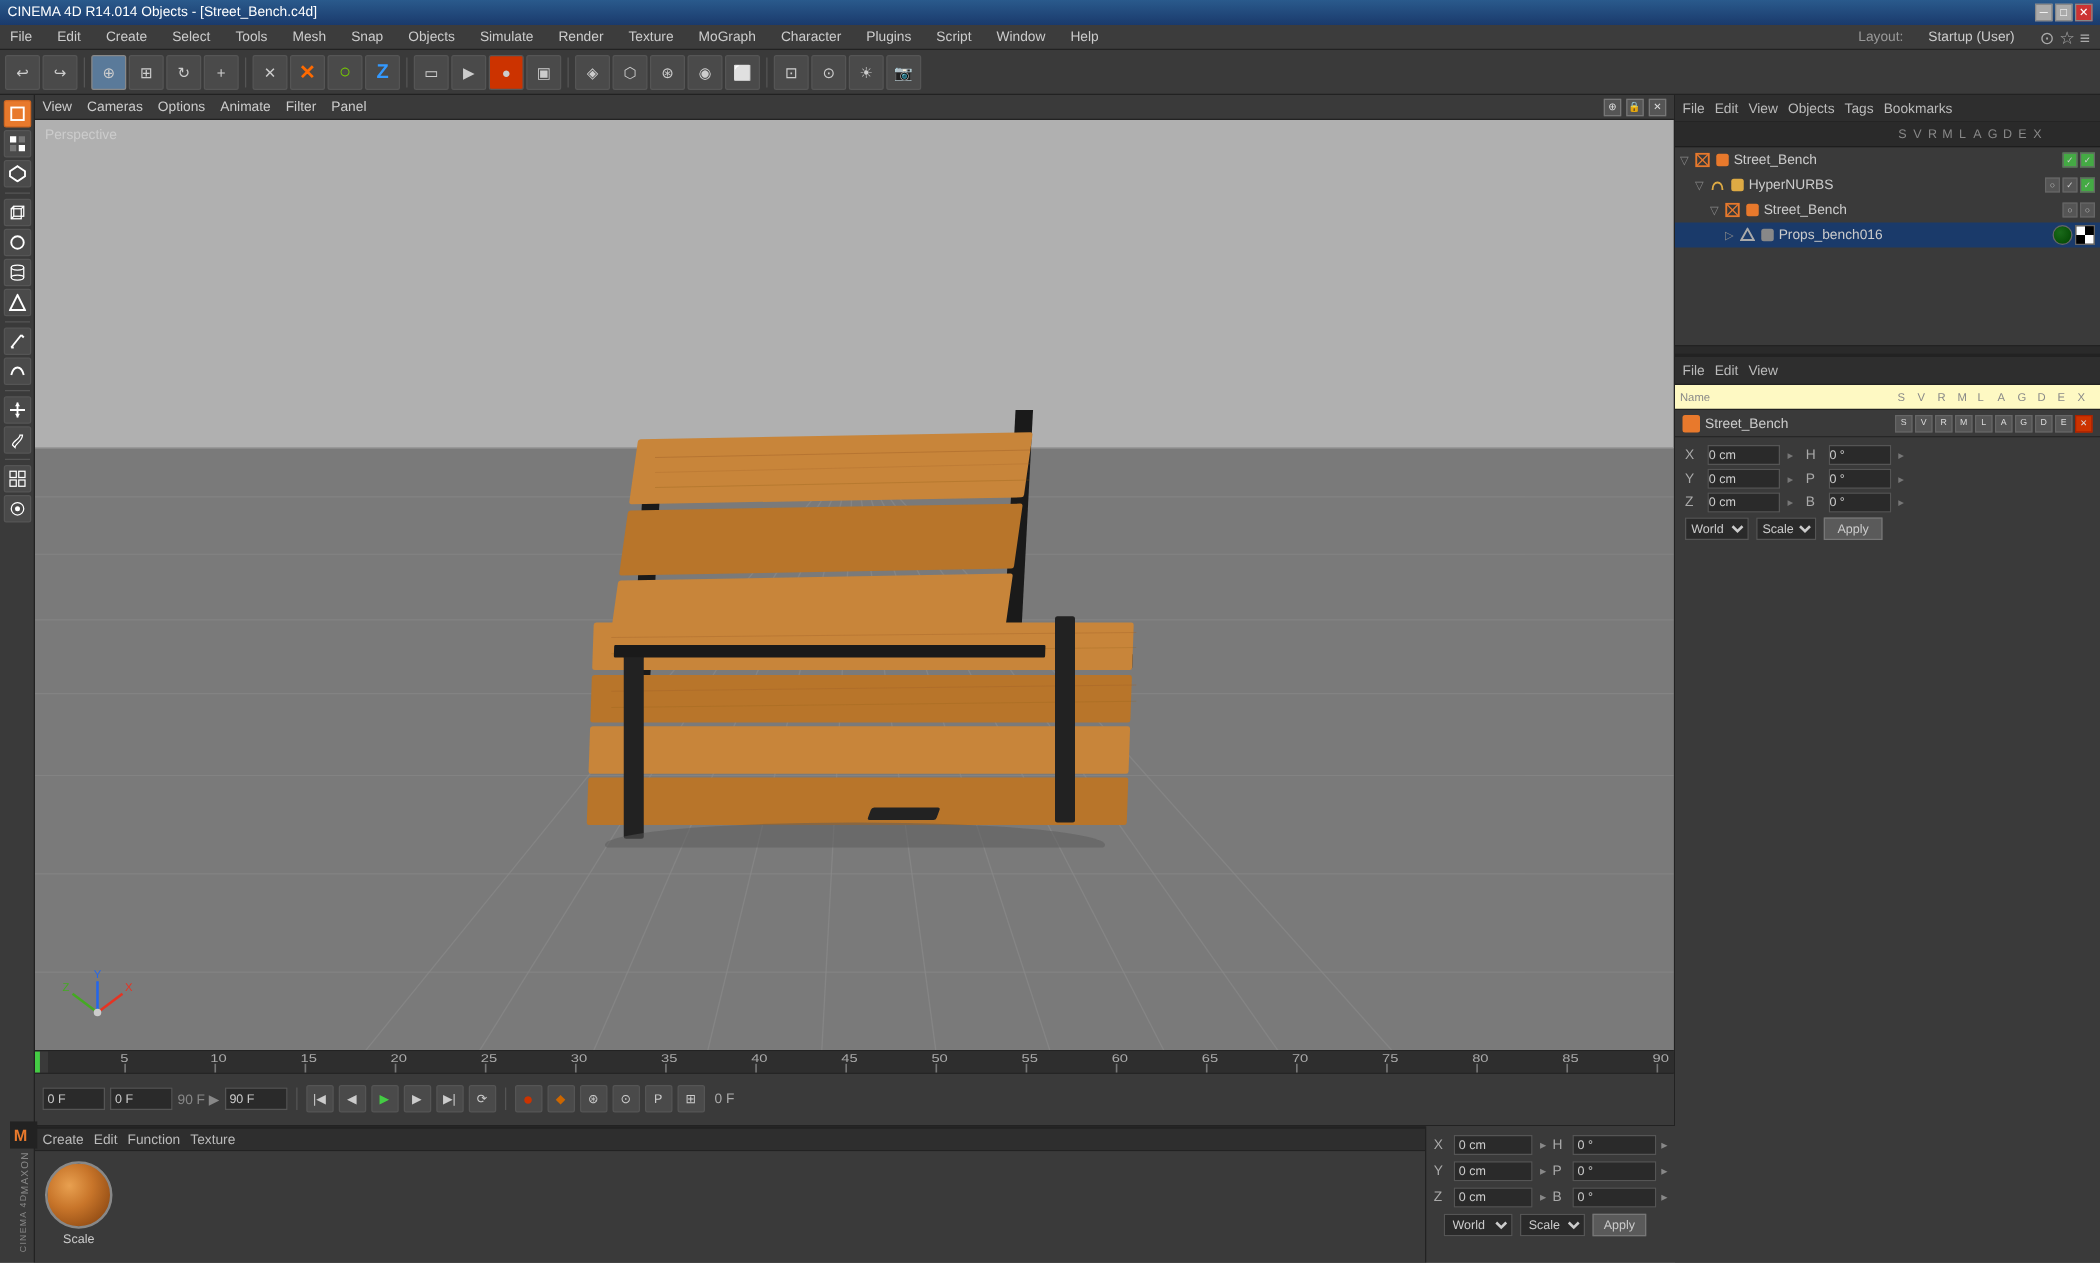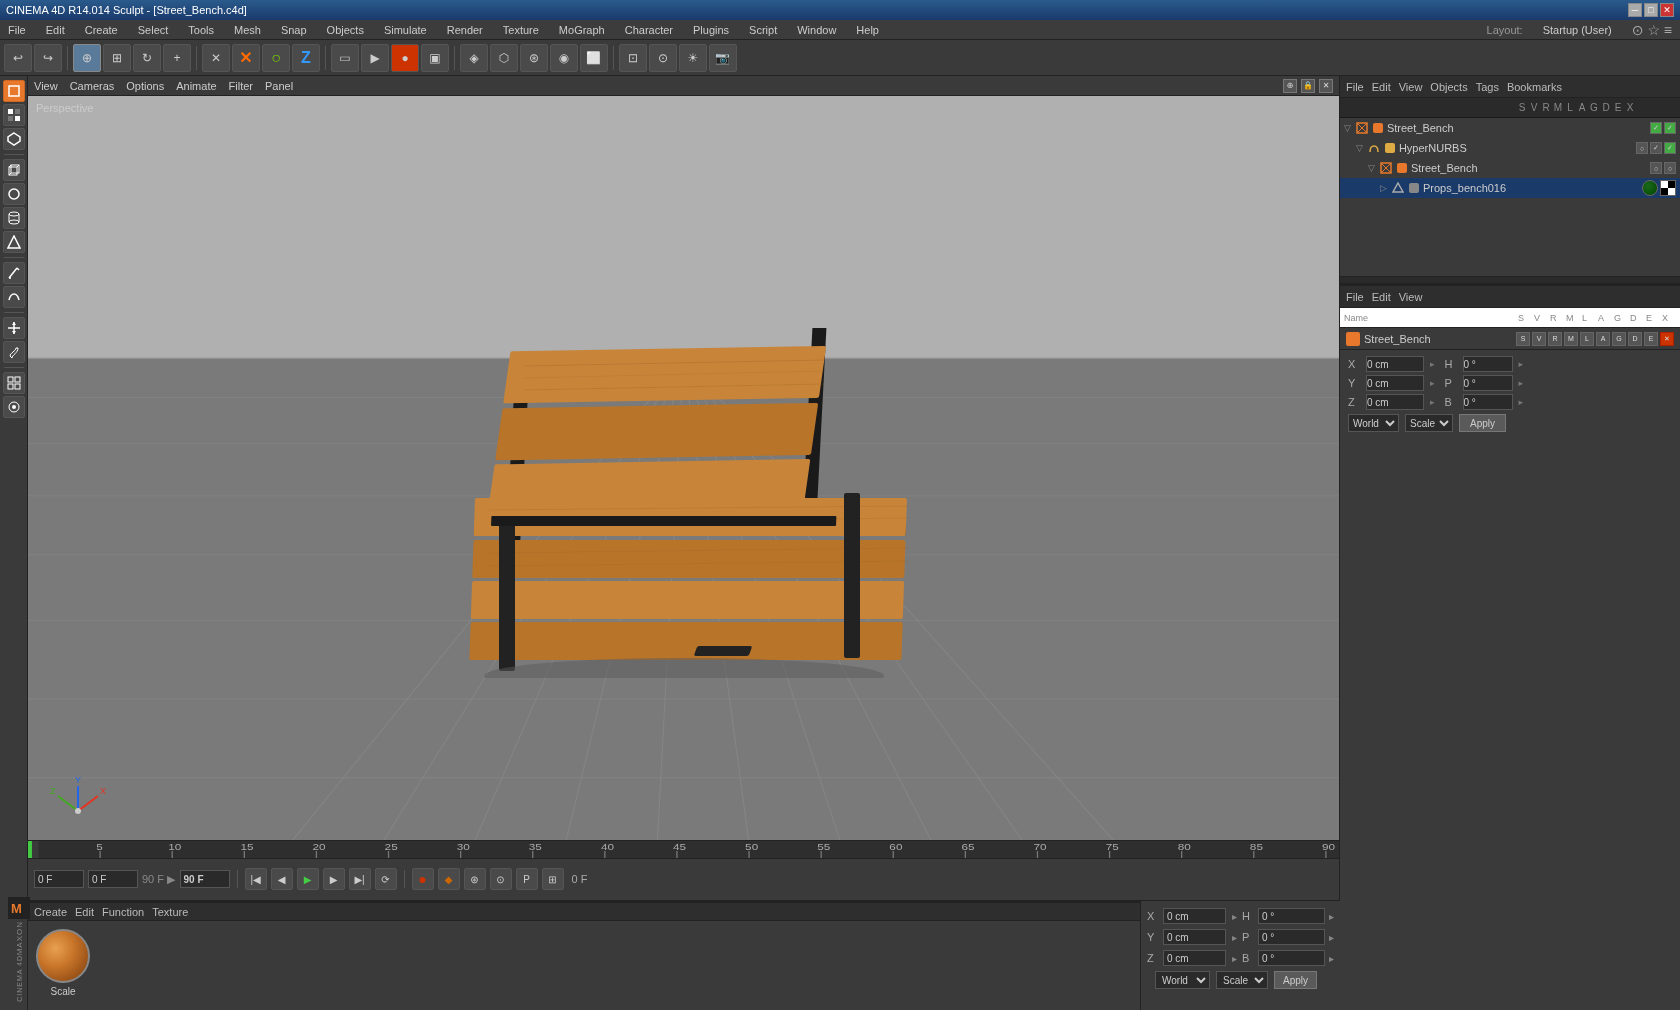--- a/index.html
+++ b/index.html
@@ -201,21 +201,21 @@
     
     #obj-tags-row {
       display: flex; align-items: center; height: 20px; background: #2a2a2a;
       font-size: 10px; color: #888; padding: 0 4px; border-bottom: 1px solid #1a1a1a;
     }
   </style>
 </head>
 <body>
 
 <div id="titlebar">
-  <span style="font-size:11px; color:#fff;">CINEMA 4D R14.014 Sculpt - [Street_Bench.c4d]</span>
+  <span style="font-size:11px; color:#fff;">CINEMA 4D R14.014 Objects - [Street_Bench.c4d]</span>
   <div class="win-buttons">
     <div class="win-btn min">─</div>
     <div class="win-btn max">□</div>
     <div class="win-btn close">✕</div>
   </div>
 </div>
 
 <div id="menubar">
   <span>File</span>
   <span>Edit</span>
@@ -511,21 +511,21 @@
             <text x="932" y="9" fill="#aaa" font-size="9">85</text>
             <line x1="990" y1="10" x2="990" y2="18" stroke="#777" stroke-width="1"></line>
             <text x="987" y="9" fill="#aaa" font-size="9">90</text>
           </svg>
         </div>
         <div id="timeline-controls">
 
           <input class="tc-input" type="text" value="0 F" style="width: 50px;">
           <input class="tc-input" type="text" value="0 F" style="width: 50px;">
           <span style="color:#888; font-size:11px;">90 F ▶</span>
-          <input class="tc-input" type="text" value="90 F" style="width: 50px; font-weight: bold;">
+          <input class="tc-input" type="text" value="90 F" style="width: 50px;">
           <div class="tc-separator"></div>
 
           <div class="tc-btn">|◀</div>
           <div class="tc-btn">◀</div>
           <div class="tc-btn" style="color:#44cc44;">▶</div>
           <div class="tc-btn">▶</div>
           <div class="tc-btn">▶|</div>
           <div class="tc-btn">⟳</div>
           <div class="tc-separator"></div>
 
@@ -725,21 +725,21 @@
 
     <div style="height:8px; background:#2a2a2a; border-top:1px solid #222; border-bottom:1px solid #222;"></div>
 
     <div id="attr-panel" style="flex:1;">
       <div id="attr-header">
         <span>File</span>
         <span>Edit</span>
         <span>View</span>
       </div>
 
-      <div style="height:20px; background:#ffffff; border-bottom:1px solid #222; display:flex; align-items:center; padding:0 4px; font-size:9px; color:#888; gap:2px;justify-content:flex-end;">
+      <div style="height:20px; background:#fef9c3; border-bottom:1px solid #222; display:flex; align-items:center; padding:0 4px; font-size:9px; color:#888; gap:2px;justify-content:flex-end;">
         <span style="flex:1;">Name</span>
         <span style="width:14px;">S</span>
         <span style="width:14px;">V</span>
         <span style="width:14px;">R</span>
         <span style="width:14px;">M</span>
         <span style="width:14px;">L</span>
         <span style="width:14px;">A</span>
         <span style="width:14px;">G</span>
         <span style="width:14px;">D</span>
         <span style="width:14px;">E</span>

